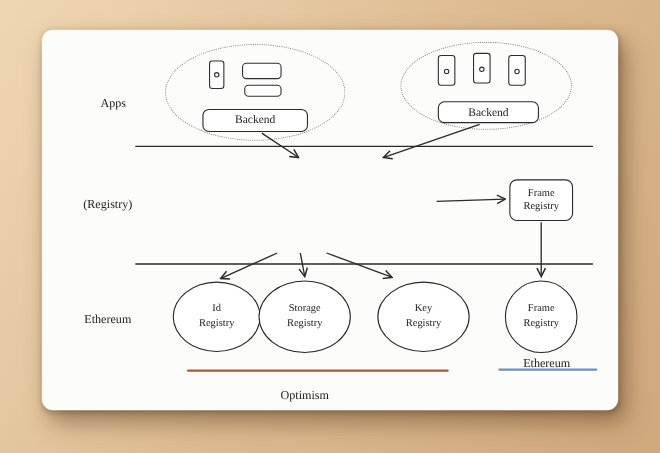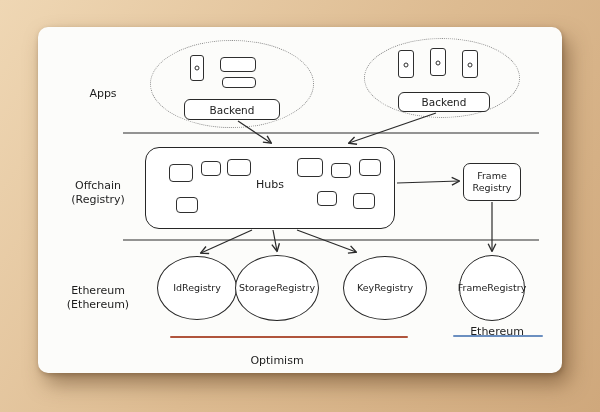--- a/index.html
+++ b/index.html
@@ -1,90 +1,76 @@
 <!DOCTYPE html>
 <html><head>
 <meta charset="utf-8">
 <style>
   * { box-sizing: border-box; margin: 0; padding: 0; }
   html,body { width:600px; height:412px; }
   body { font-family:"DejaVu Sans", sans-serif; color:#222; }
   .bg { position:relative; width:600px; height:412px; overflow:hidden;
-        background:linear-gradient(125deg,#efd7b4 0%,#ddbb91 52%,#cfa87c 100%); }
+        background:linear-gradient(125deg,#efd7b4 0%,#ddbb91 52%,#cfa87c 100%);font-family:Liberation Serif, serif; }
   .card { position:absolute; left:38px; top:27px; width:524px; height:346px;
           background:#fcfcfa; border-radius:10px;
           box-shadow:7px 11px 20px rgba(92,61,31,.5), 1px 2px 5px rgba(92,61,31,.35); }
   .row-label { position:absolute; font-size:11px; line-height:1.3; text-align:center; color:#1d1d1d; }
   .dotted-ellipse { position:absolute; border:1.4px dotted #8a8a8a; border-radius:50%; }
   .box { position:absolute; border:1.3px solid #2a2a2a; border-radius:6px; background:#fff;
          display:flex; align-items:center; justify-content:center; font-size:10.5px; }
   .box.small { font-size:9.5px; flex-direction:column; line-height:1.3; border-radius:7px; }
   .phone { position:absolute; border:1.2px solid #2f2f2f; border-radius:3px; background:#fff; }
   .phone::after { content:""; position:absolute; left:50%; top:52%;
                   width:3px; height:3px; border:1px solid #2f2f2f; border-radius:50%;
                   transform:translate(-50%,-50%); }
   .devrect { position:absolute; border:1.2px solid #2f2f2f; border-radius:4px; background:#fff; }
   .hubs { position:absolute; border:1.4px solid #262626; border-radius:14px; background:#fff; }
   .hubs-label { position:absolute; font-size:11px; color:#1d1d1d; }
   .hub-node { position:absolute; border:1.2px solid #2f2f2f; border-radius:4px; background:#fff; }
   .node-ellipse { position:absolute; border:1.3px solid #262626; border-radius:50%; background:#fff;
-                  display:flex; flex-direction:row; align-items:center; justify-content:center;
+                  display:flex; flex-direction:column; align-items:center; justify-content:center;
                   font-size:9.5px; line-height:1.35; text-align:center; }
   .footer-line { position:absolute; height:2px; border-radius:2px; }
   .line-optimism { background:#b0543c; }
   .line-ethereum { background:#6b8fc0; }
   .footer-label { position:absolute; font-size:11px; text-align:center; color:#1d1d1d; }
   .overlay { position:absolute; left:0; top:0; width:600px; height:412px; pointer-events:none; }
 </style>
 </head>
 <body>
 
 <div class="bg">
   <div class="card">
 
     <div class="row-label" style="left:30px; top:60px; width:70px;">
       <span>Apps</span>
     </div>
     <div class="row-label" style="left:14px; top:152px; width:92px;">
-      <span style="display:block">Offchain</span>
       <span style="display:block">(Registry)</span>
     </div>
     <div class="row-label" style="left:14px; top:257px; width:92px;">
       <span style="display:block">Ethereum</span>
-      <span style="display:block">(Ethereum)</span>
     </div>
 
     <div class="dotted-ellipse" style="left:112px; top:13px; width:164px; height:88px;"></div>
     <div class="phone" style="left:152px; top:28px; width:14px; height:26px;"></div>
     <div class="devrect" style="left:182px; top:30px; width:36px; height:15px;"></div>
     <div class="devrect" style="left:184px; top:50px; width:34px; height:11px;"></div>
     <div class="box" style="left:146px; top:72px; width:96px; height:21px;">
       <span>Backend</span>
     </div>
 
     <div class="dotted-ellipse" style="left:326px; top:11px; width:156px; height:80px;"></div>
     <div class="phone" style="left:360px; top:23px; width:16px; height:28px;"></div>
     <div class="phone" style="left:392px; top:21px; width:16px; height:28px;"></div>
     <div class="phone" style="left:424px; top:23px; width:16px; height:28px;"></div>
     <div class="box" style="left:360px; top:65px; width:92px; height:20px;">
       <span>Backend</span>
     </div>
 
-    <div class="hubs" style="left:107px; top:120px; width:250px; height:82px;">
-      <div class="hub-node" style="left:23px; top:16px; width:24px; height:18px;"></div>
-      <div class="hub-node" style="left:55px; top:13px; width:20px; height:15px;"></div>
-      <div class="hub-node" style="left:81px; top:11px; width:24px; height:17px;"></div>
-      <div class="hub-node" style="left:30px; top:49px; width:22px; height:16px;"></div>
-      <div class="hub-node" style="left:151px; top:10px; width:26px; height:19px;"></div>
-      <div class="hub-node" style="left:185px; top:15px; width:20px; height:15px;"></div>
-      <div class="hub-node" style="left:213px; top:11px; width:22px; height:17px;"></div>
-      <div class="hub-node" style="left:171px; top:43px; width:20px; height:15px;"></div>
-      <div class="hub-node" style="left:207px; top:45px; width:22px; height:16px;"></div>
-      <span class="hubs-label" style="left:110px; top:30px;">Hubs</span>
-    </div>
 
     <div class="box small" style="left:425px; top:136px; width:58px; height:38px;">
       <span>Frame</span>
       <span>Registry</span>
     </div>
 
     <div class="node-ellipse" style="left:119px; top:229px; width:80px; height:64px;">
       <span>Id</span>
       <span>Registry</span>
     </div>

